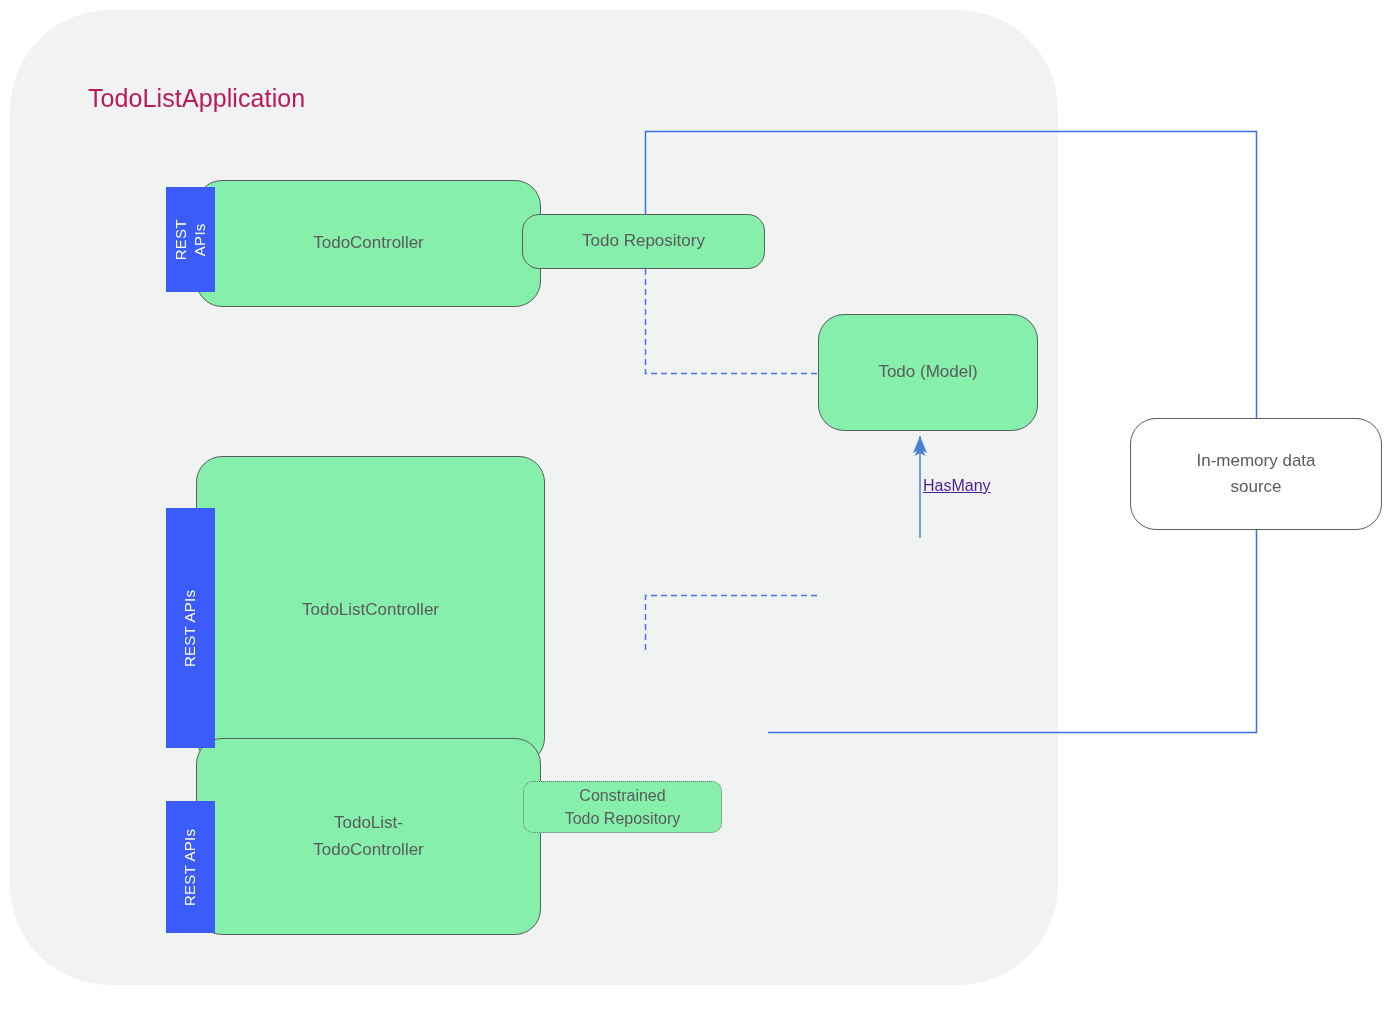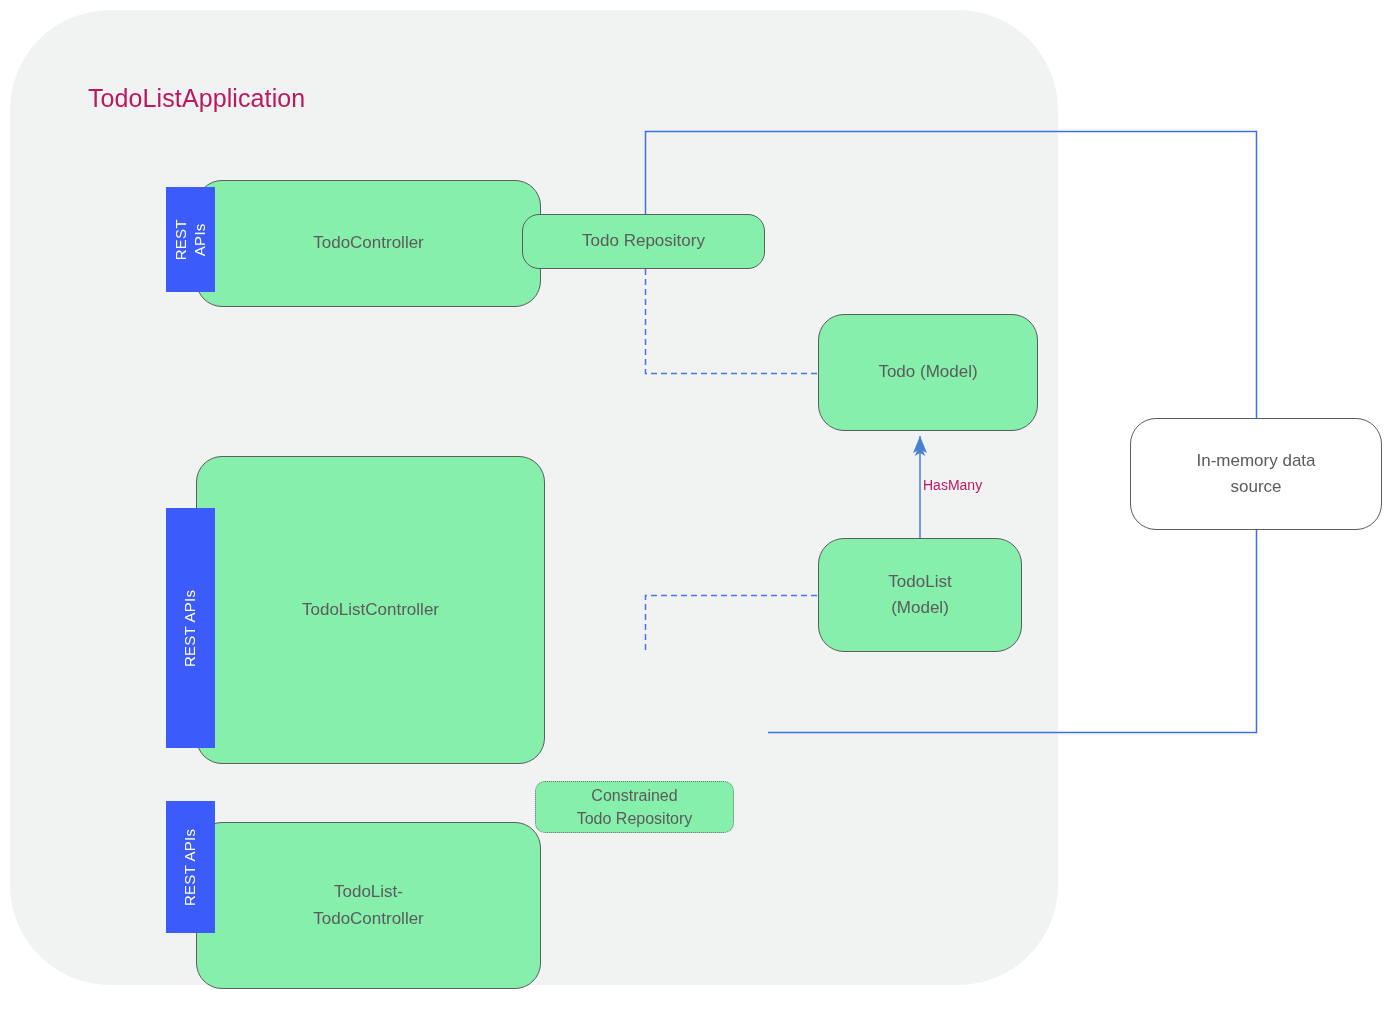--- a/index.html
+++ b/index.html
@@ -93,24 +93,25 @@
     white-space: pre;
     font-size: 15px;
     line-height: 1.25;
     text-align: center;
     letter-spacing: 0.3px;
   }
 
   
   .edge-label {
     position: absolute;
-    color: #be185d;
-    font-size: 14px;
+    color: #4c1d95;
+    font-size: 16px;
     white-space: nowrap;
     z-index: 7;
+    text-decoration: underline;
   }
 </style>
 </head>
 <body>
 
 <div id="canvas">
 
   <div class="app-container"></div>
   <div class="app-title">TodoListApplication</div>
 
@@ -134,50 +135,44 @@
   </div>
 
   <div class="node" style="left:522px; top:214px; width:243px; height:55px;">
     <span>Todo Repository</span>
   </div>
 
   <div class="node big-radius" style="left:818px; top:314px; width:220px; height:117px;">
     <span>Todo (Model)</span>
   </div>
 
-  <div class="node big-radius" style="left:818px; top:538px; width:204px; height:114px;">
-    <span>
-      <span>TodoList</span><br>
-      <span>(Model)</span>
-    </span>
-  </div>
 
   <div class="node big-radius on-white" style="left:1130px; top:410px; width:252px; height:112px;margin-top:8px;">
     <span>
       <span>In-memory data</span><br>
       <span>source</span>
     </span>
   </div>
 
   <div class="node big-radius" style="left:196px; top:456px; width:349px; height:308px;">
     <span>TodoListController</span>
   </div>
   <div class="rest-badge" style="left:166px; top:508px; width:49px; height:240px;">
     <span class="badge-text">REST APIs</span>
   </div>
 
 
-  <div class="node dotted" style="left:523px; top:781px; width:199px; height:52px; font-size:16px; line-height:1.45;margin-left:12px;">
+  <div class="node dotted" style="left:523px; top:781px; width:199px; height:52px; font-size:16px; line-height:1.45;">
     <span>
       <span>Constrained</span><br>
       <span>Todo Repository</span>
     </span>
   </div>
 
-  <div class="node big-radius" style="left:196px; top:822px; width:345px; height:167px;">
+  <div class="node big-radius" style="left:196px; top:738px; width:345px; height:197px;">
     <span>
       <span>TodoList-</span><br>
       <span>TodoController</span>
     </span>
   </div>
   <div class="rest-badge" style="left:166px; top:801px; width:49px; height:132px;">
     <span class="badge-text">REST APIs</span>
   </div>
 
   <svg class="conn-layer conn-over" viewBox="0 0 1394 1010" width="1394" height="1010">

